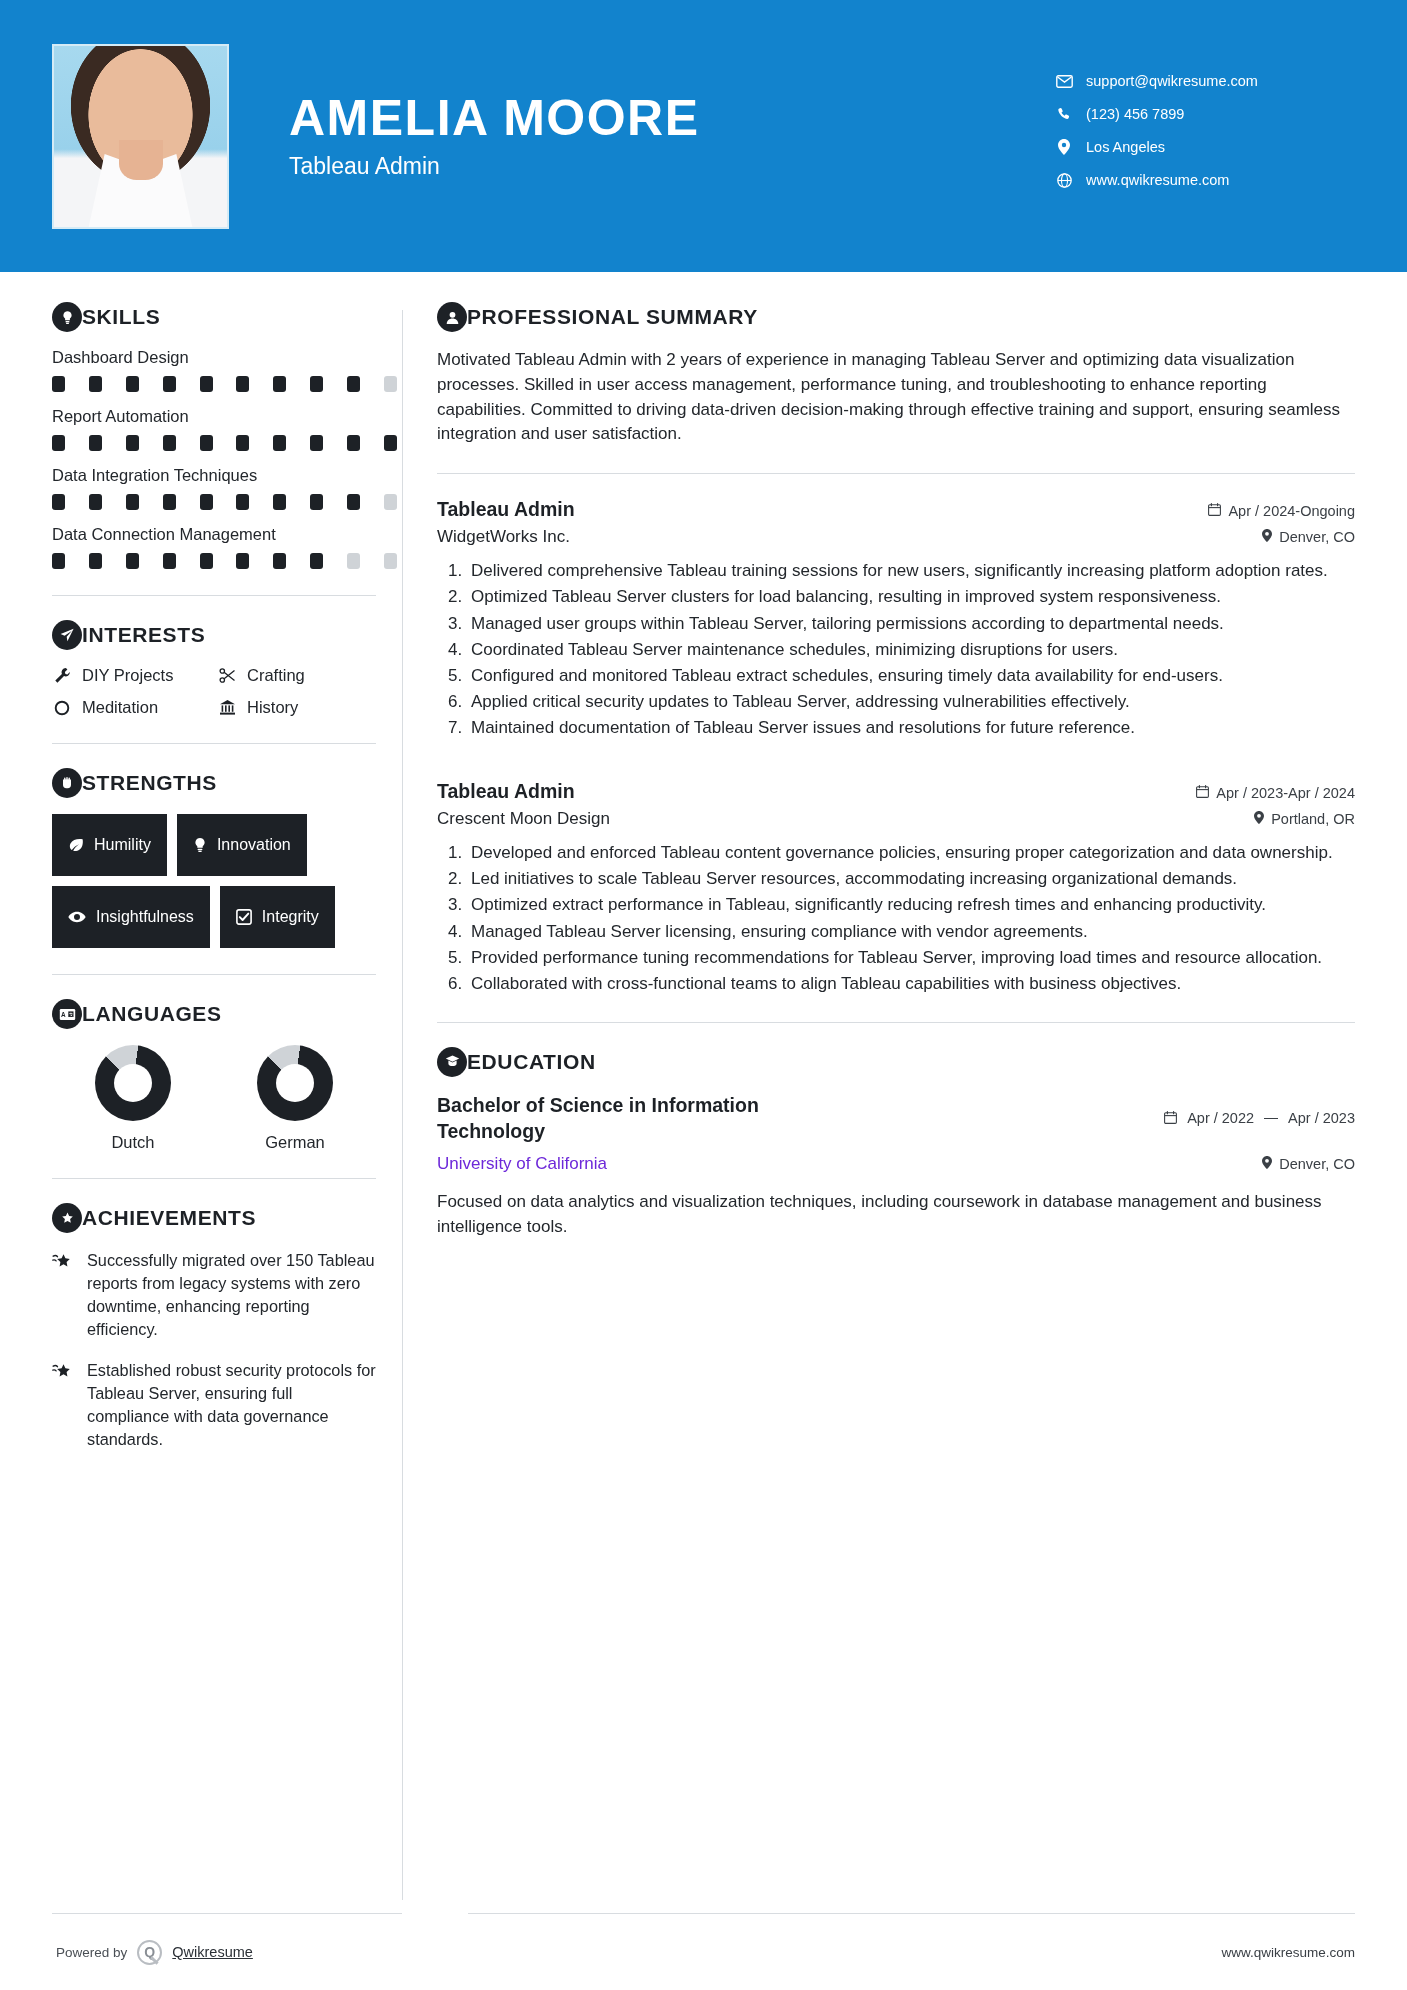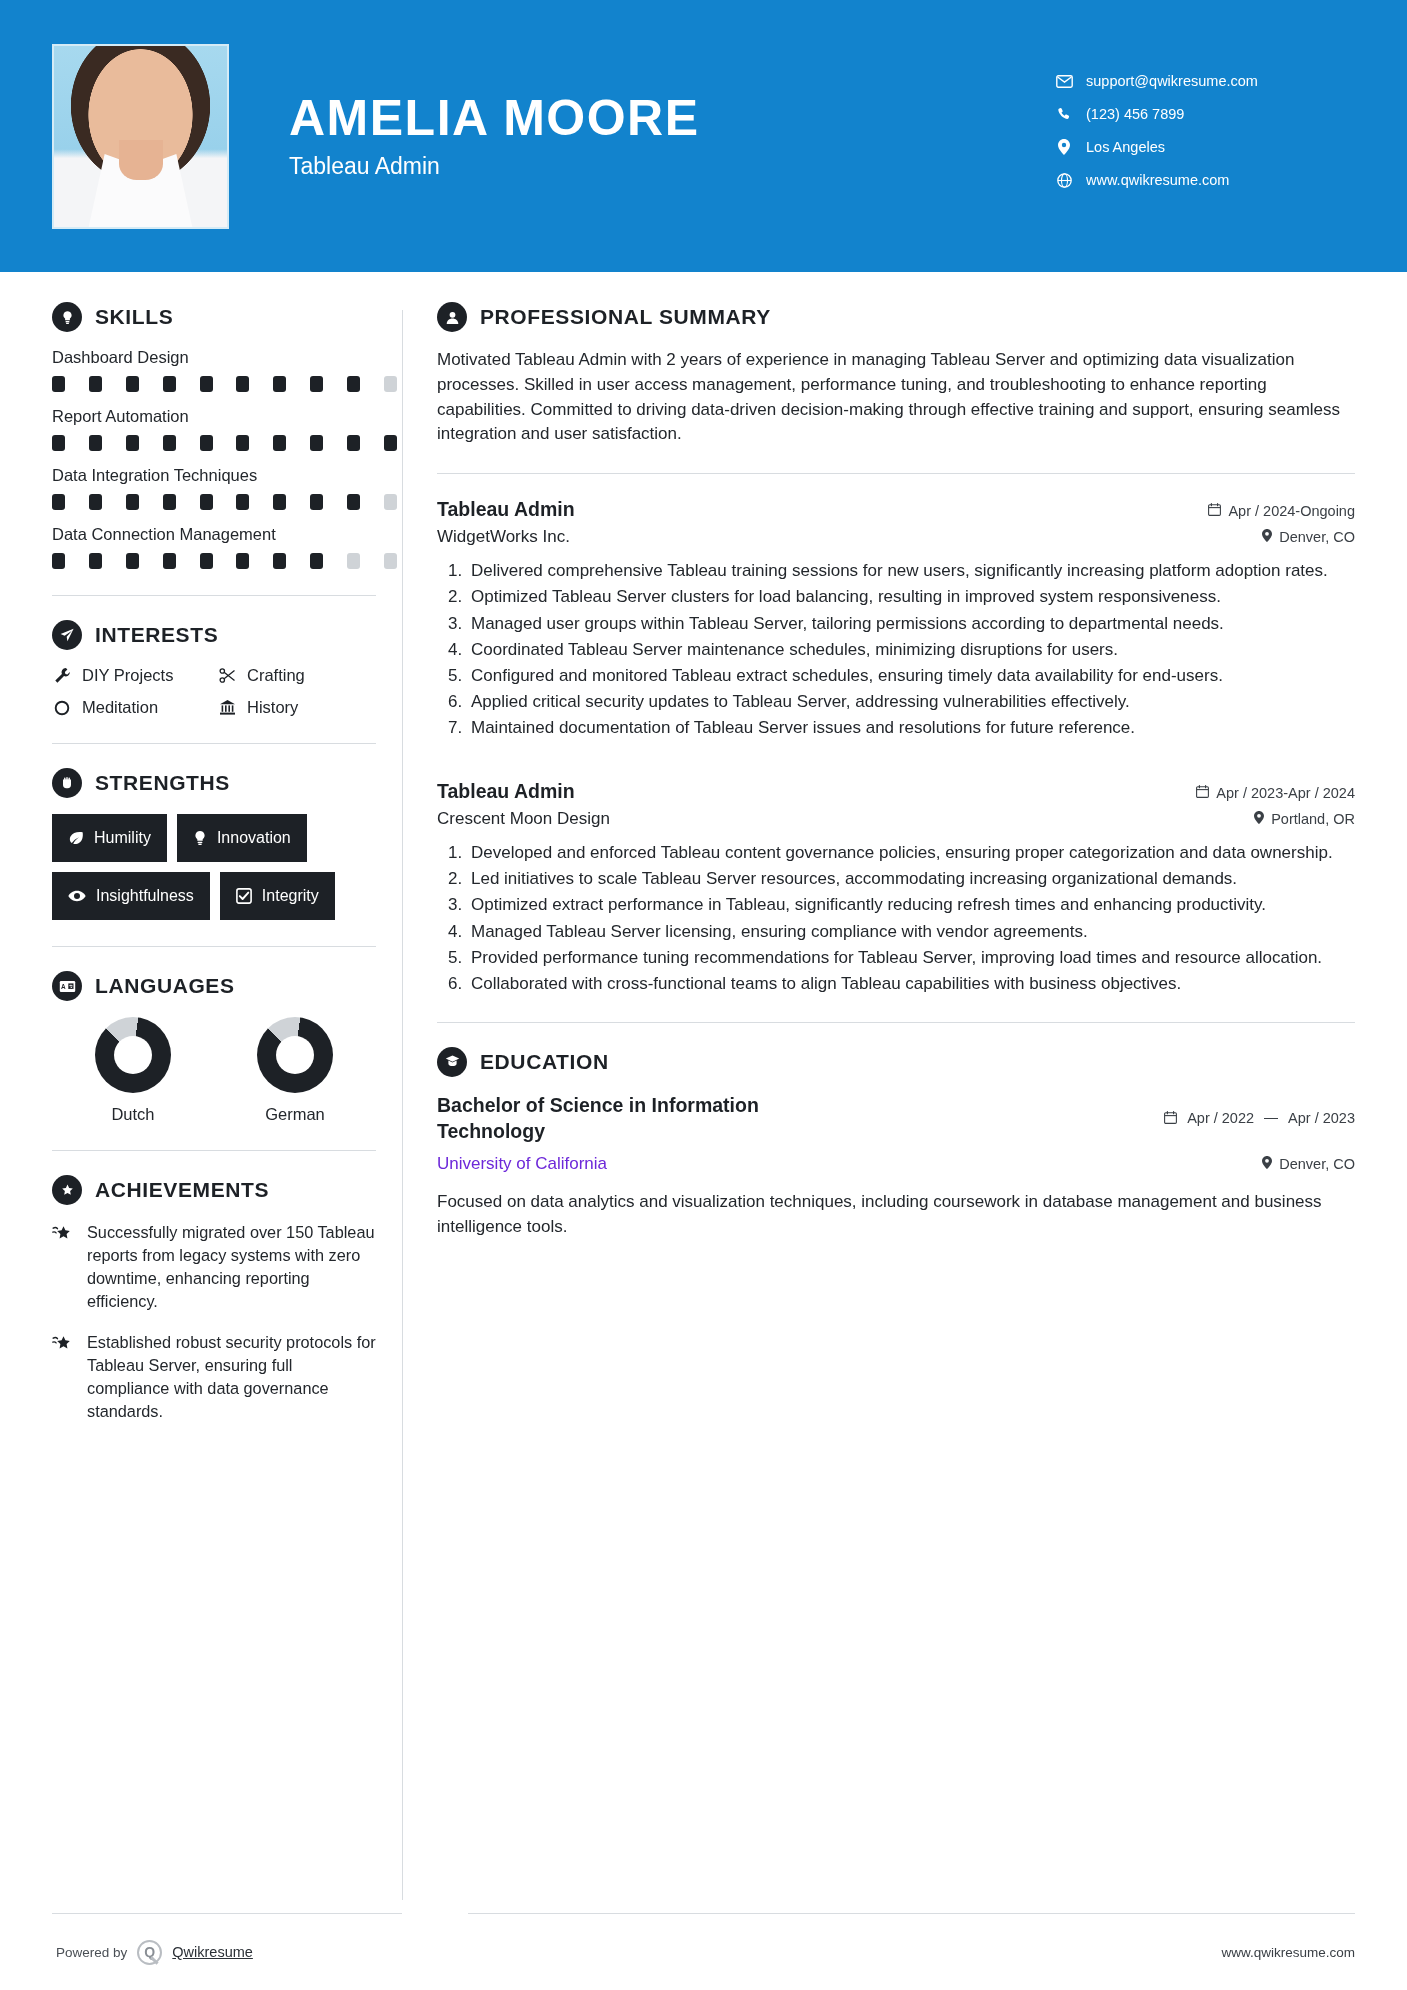--- a/index.html
+++ b/index.html
@@ -124,21 +124,20 @@
   }
   .right {
     flex: 1 1 auto;
     padding-left: 34px;
   }
 
   
   .sec-head {
     display: flex;
     align-items: center;
-    gap: 13px;
     margin-bottom: 16px;
   }
   .sec-badge {
     width: 30px; height: 30px;
     border-radius: 50%;
     background: #1d2126;
     display: inline-flex;
     align-items: center;
     justify-content: center;
     flex: 0 0 30px;
@@ -195,21 +194,21 @@
   
   .str-wrap {
     display: flex;
     flex-wrap: wrap;
     gap: 10px;
   }
   .strength {
     background: #1d2126;
     color: #ffffff;
     font-size: 16px;
-    padding: 15px 16px;
+    padding: 22px 16px;
     display: inline-flex;
     align-items: center;
     gap: 10px;
   }
   .strength .si { display: inline-flex; }
 
   
   .langs {
     display: flex;
     justify-content: space-around;

